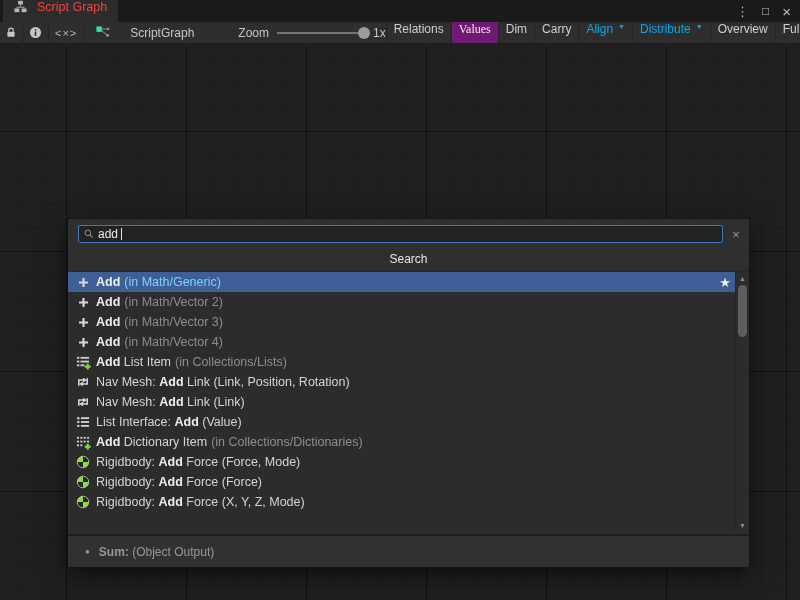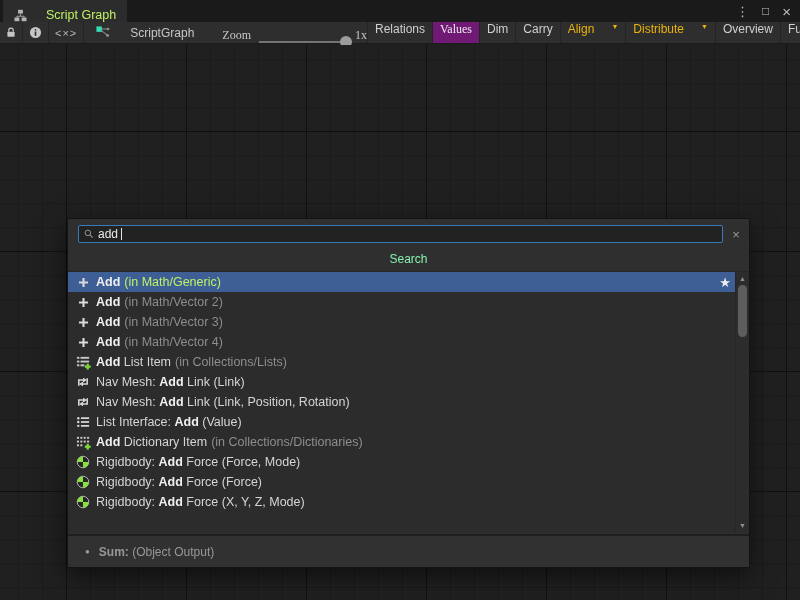--- a/index.html
+++ b/index.html
@@ -13,22 +13,22 @@
   }
   .stage { position:relative; width:800px; height:600px; overflow:hidden; }
 
   
   .tabbar {
     position:absolute; top:0; left:0; right:0; height:22px;
     background:#1a1a1a; display:flex; align-items:stretch;
   }
   .tab {
     margin-left:3px; padding:0 11px; background:#2c2c2c;
-    display:flex; align-items:flex-end; gap:19px;
-    font-size:12.5px; color:#bef264;
+    display:flex; align-items:flex-start; gap:10px;
+    font-size:12.5px; color:#ef4444;
   }
   .win-controls {
     margin-left:auto; display:flex; align-items:center; gap:13px;
     padding-right:9px; color:#bdbdbd;
   }
   .win-controls span { cursor:default; line-height:1; }
   .glyph-menu { font-size:13px; }
   .glyph-max  { font-size:12px; }
   .glyph-close{ font-size:15px; }
 
@@ -40,33 +40,33 @@
     white-space:nowrap;
   }
   .tseg {
     display:flex; align-items:center; justify-content:center;
     border-right:1px solid #242424; padding:0 6px;
   }
   .tseg.lock { width:23px; }
   .tseg.info { width:27px; }
   .tseg.code { width:68px; color:#b9b9b9; font-size:11px; letter-spacing:1px; }
   .tseg.graphname { padding:0 12px; gap:20px; border-right:none; }
-  .zoom-ctl { display:flex; align-items:flex-end; margin-left:16px; gap:8px;font-family:Liberation Serif, serif; }
+  .zoom-ctl { display:flex; align-items:center; margin-left:32px; gap:8px; }
   .zoom-track { position:relative; width:88px; height:2px; background:#747474; }
   .zoom-handle {
     position:absolute; right:-5px; top:-5px; width:12px; height:12px;
     border-radius:50%; background:#9c9c9c;
   }
   .tb-buttons { margin-left:auto; display:flex; align-items:stretch; }
   .tb-btn {
     display:flex; padding:0 7px;
     border-left:1px solid #242424; color:#cfcfcf; cursor:default;
   }
   .tb-btn.active { background:#701a75; color:#ececec;font-family:Liberation Serif, serif; }
-  .tb-btn.disabled { color:#eab308;gap:12px; }
+  .tb-btn.disabled { color:#0ea5e9; }
   .tb-btn .dd { display:none; font-size:7px; margin-left:5px; transform:translateY(1px); }
   .tb-btn .dd.show { display:inline; }
 
   
   .graph-bg {
     position:absolute; top:45px; left:0; right:0; bottom:0;
     background-color:#202020;
     background-image:
       linear-gradient(rgba(0,0,0,0.40) 1px, transparent 1px),
       linear-gradient(90deg, rgba(0,0,0,0.40) 1px, transparent 1px),
@@ -94,41 +94,41 @@
     animation: blink 1.1s steps(1) infinite;
   }
   @keyframes blink { 50% { opacity:0; } }
   .clear-x {
     position:absolute; top:6px; right:5px; width:16px; height:18px;
     display:flex; align-items:center; justify-content:center;
     color:#9a9a9a; font-size:13px;
   }
   .search-header {
     position:absolute; top:31px; left:0; right:0; height:19px;
-    text-align:center; line-height:19px; font-size:12px; color:#86efac;
+    text-align:center; line-height:19px; font-size:12px; color:#e5e5e5;
   }
 
   .list {
     position:absolute; top:52px; left:0; right:0; height:262px;
     background:#2c2c2c; border-top:1px solid #272727; overflow:hidden;
   }
   .row {
     height:20px; display:flex; align-items:center; gap:5px;
     padding:0 18px 0 7px; font-size:12.5px; color:#d5d5d5;
   }
   .row .row-icon {
     width:16px; height:16px; flex:none;
     display:flex; align-items:center; justify-content:center;
   }
   .row .txt { flex:1; overflow:hidden; white-space:nowrap; }
   .row .match { font-weight:bold; color:#f0f0f0; }
   .row .note { color:#8d8d8d; }
   .row .note:not(:empty) { margin-left:4px; }
   .row.selected { background:#3e5f96; }
-  .row.selected .note { color:#bef264; }
+  .row.selected .note { color:#7dd3fc; }
   .row .star { display:none; color:#efefef; font-size:13px; flex:none; }
   .row .star.show { display:inline; }
 
   .scrollbar {
     position:absolute; top:52px; right:0; width:14px; height:262px;
     background:#2c2c2c; border-left:1px solid #262626; border-top:1px solid #272727;
     z-index:6;
   }
   .sb-arrow {
     position:absolute; left:0; right:0; text-align:center;
@@ -329,34 +329,34 @@
         <div class="row">
     <span class="row-icon">
             <svg viewBox="0 0 16 16" width="14" height="14">
               <g fill="none" stroke="#d6d6d6" stroke-width="1.8">
                 <path d="M3.2 12.4V5.8h5"></path>
                 <path d="M12.8 3.6v6.6h-5"></path>
               </g>
               <path fill="#d6d6d6" d="M8 3.1l4.5 2.7L8 8.5zM8 7.5L3.5 10.2 8 12.9z"></path>
             </svg>
           </span>
-    <span class="txt"><span class="prefix">Nav Mesh: </span><span class="match">Add</span><span class="suffix"> Link (Link)</span><span class="note"></span></span>
+    <span class="txt"><span class="prefix">Nav Mesh: </span><span class="match">Add</span><span class="suffix"> Link (Link, Position, Rotation)</span><span class="note"></span></span>
 
   </div>
         <div class="row">
     <span class="row-icon">
             <svg viewBox="0 0 16 16" width="14" height="14">
               <g fill="none" stroke="#d6d6d6" stroke-width="1.8">
                 <path d="M3.2 12.4V5.8h5"></path>
                 <path d="M12.8 3.6v6.6h-5"></path>
               </g>
               <path fill="#d6d6d6" d="M8 3.1l4.5 2.7L8 8.5zM8 7.5L3.5 10.2 8 12.9z"></path>
             </svg>
           </span>
-    <span class="txt"><span class="prefix">Nav Mesh: </span><span class="match">Add</span><span class="suffix"> Link (Link, Position, Rotation)</span><span class="note"></span></span>
+    <span class="txt"><span class="prefix">Nav Mesh: </span><span class="match">Add</span><span class="suffix"> Link (Link)</span><span class="note"></span></span>
 
   </div>
         <div class="row">
     <span class="row-icon">
             <svg viewBox="0 0 16 16" width="14" height="14" fill="#d6d6d6">
               <circle cx="2.6" cy="3.6" r="1.4"></circle>
               <rect x="5.6" y="2.6" width="9.4" height="2"></rect>
               <circle cx="2.6" cy="8" r="1.4"></circle>
               <rect x="5.6" y="7" width="9.4" height="2"></rect>
               <circle cx="2.6" cy="12.4" r="1.4"></circle>

